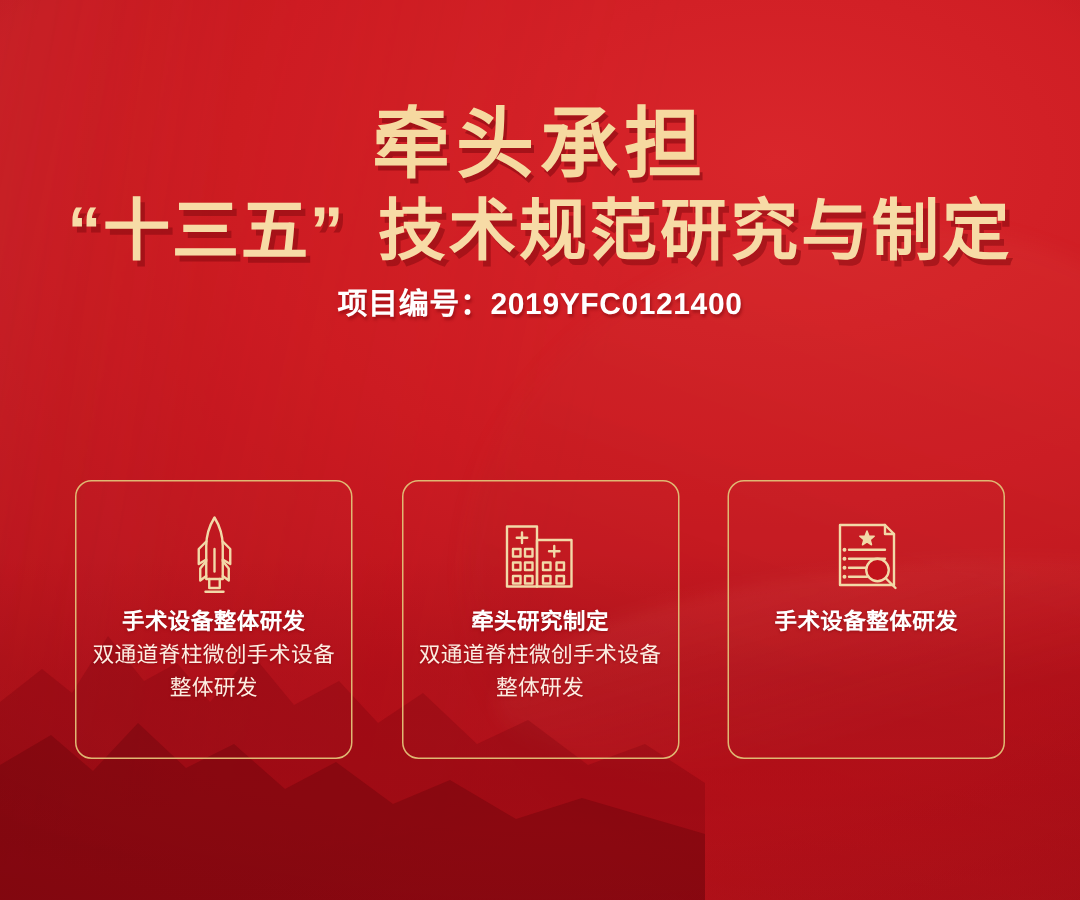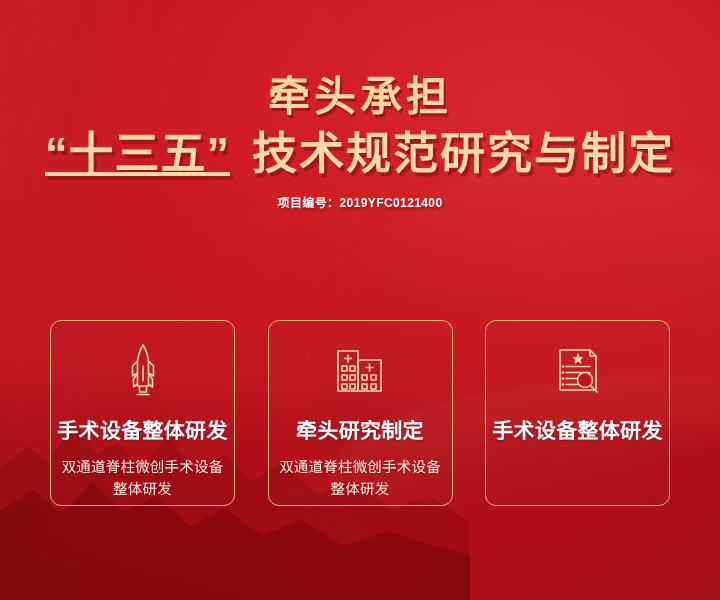--- a/index.html
+++ b/index.html
@@ -83,55 +83,55 @@
   .bg-mountains svg { display: block; width: 100%; height: 100%; }
 
   
   .headline-block {
     position: absolute;
     left: 0; right: 0; top: 74px;
     text-align: center;
   }
 
   .title-line1 {
-    font-size: 42px;
+    font-size: 52px;
     line-height: 46px;
     font-weight: bold;
     letter-spacing: 4px;
     color: #f6d9a0;
     text-shadow: 2px 3px 0 rgba(128,8,14,0.55);
   }
 
   .title-line2 {
     margin-top: 6px;
     font-size: 45px;
     line-height: 56px;
     font-weight: bold;
     letter-spacing: 2px;
     color: #f7dba6;
     text-shadow: 3px 4px 0 rgba(128,8,14,0.5);
     white-space: nowrap;
   }
-  .title-line2 .quoted { letter-spacing: 1px; text-decoration: underline; }
+  .title-line2 .quoted { letter-spacing: 1px; }
   .title-line2 .gap { display: inline-block; width: 22px; }
 
   .subtitle {
     margin-top: 16px;
     font-size: 17.5px;
     line-height: 26px;
     font-weight: bold;
     letter-spacing: 0.2px;
     color: #ffffff;
     text-shadow: 1px 2px 2px rgba(110,5,10,0.45);
     white-space: nowrap;
   }
 
   .project-no {
     margin-top: 9px;
-    font-size: 12px;
+    font-size: 20px;
     line-height: 24px;
     font-weight: bold;
     letter-spacing: 0.4px;
     color: #ffffff;
     text-shadow: 1px 2px 2px rgba(110,5,10,0.45);
   }
 
   
   .cards {
     position: absolute;
@@ -159,32 +159,32 @@
   .card-icon {
     width: 52px;
     height: 54px;
     display: flex;
     align-items: center;
     justify-content: center;
   }
   .card-icon svg { display: block; }
 
   .card-title {
-    margin-top: 24px;
-    font-size: 21px;
+    margin-top: 8px;
+    font-size: 15px;
     line-height: 20px;
     font-weight: bold;
     letter-spacing: 0.3px;
     color: #ffffff;
     white-space: nowrap;
     text-shadow: 0 1px 2px rgba(110,5,10,0.5);
   }
 
   .card-desc {
-    margin-top: 15px;
+    margin-top: 1px;
     width: 168px;
     font-size: 14.5px;
     line-height: 22px;
     color: #fdeee2;
     text-align: center;
     letter-spacing: 0.2px;
     text-shadow: 0 1px 2px rgba(110,5,10,0.45);
     font-family: Liberation Serif, serif;
   }
 </style>

